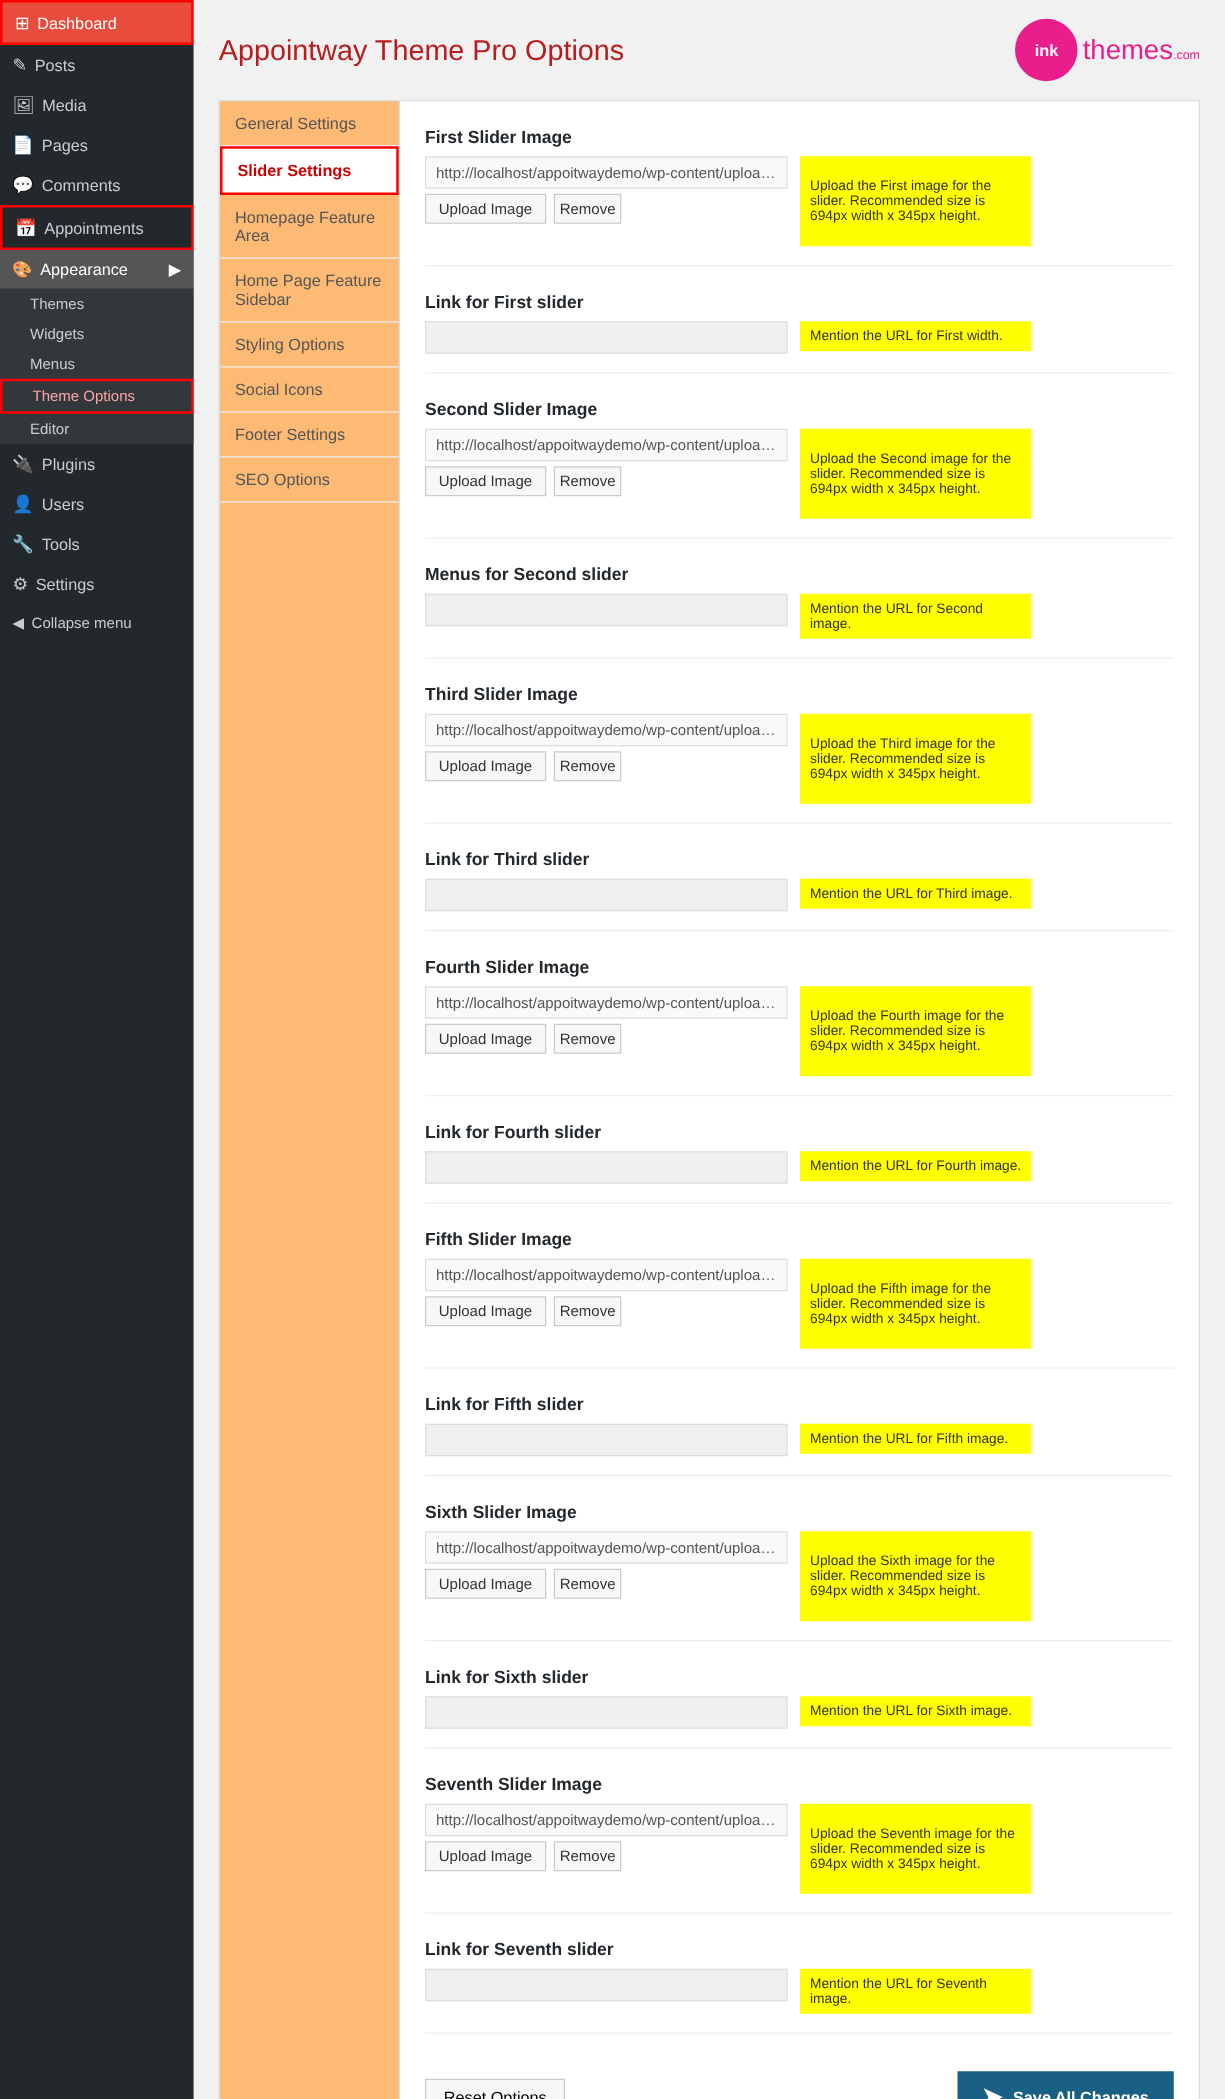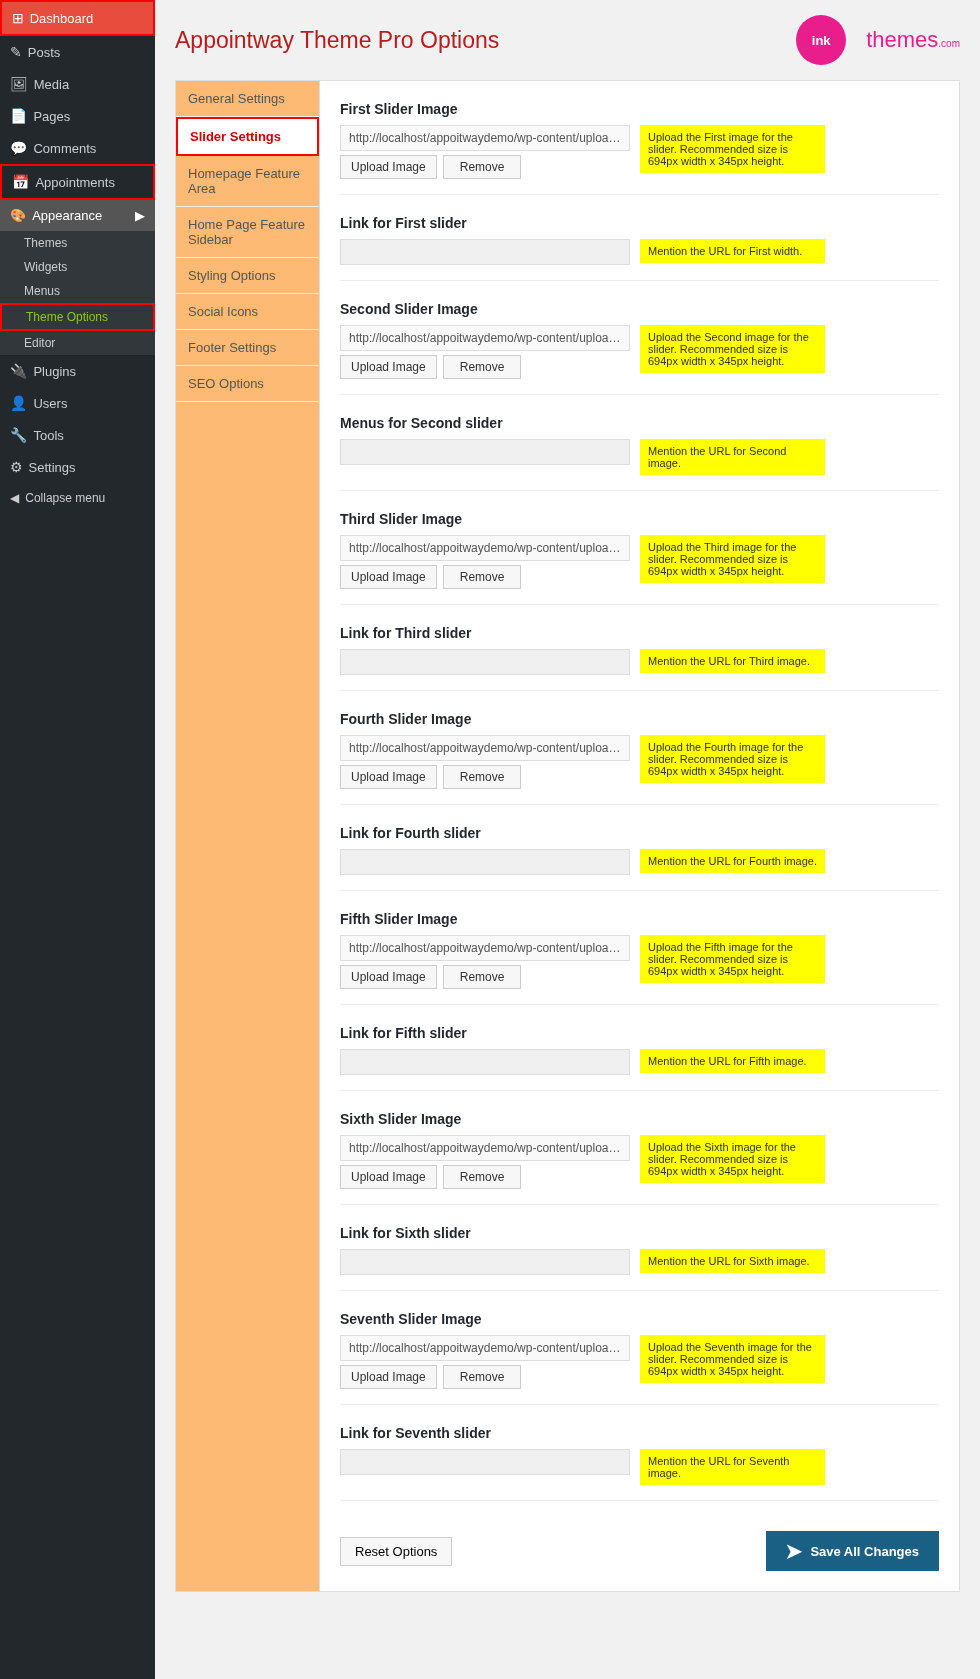--- a/index.html
+++ b/index.html
@@ -65,21 +65,21 @@
       margin-bottom: 15px;
     }
     .page-title { font-size: 23px; font-weight: 400; color: #b91c1c; }
     .logo-area { display: flex; align-items: center; }
     .logo-circle {
       width: 50px; height: 50px; border-radius: 50%;
       background: #e91e8c;
       display: flex; align-items: center; justify-content: center;
       color: #fff; font-size: 13px; font-weight: bold;
     }
-    .logo-text { font-size: 22px; color: #555; margin-left: 20px; }
+    .logo-text { font-size: 22px; color: #555; margin-left: 4px; }
     .logo-text span { color: #e91e8c; }
 
     
     .content-layout { display: flex; gap: 0; }
 
     
     .options-nav {
       width: 145px;
       background: #fdba74;
       border: 1px solid #ddd;
@@ -129,30 +129,30 @@
     }
     .btn-upload {
       padding: 4px 10px;
       background: #f7f7f7;
       border: 1px solid #ccc;
       cursor: pointer;
       font-size: 12px;
       color: #333;
     }
     .btn-remove {
-      padding: 4px 16px;
+      padding: 4px 4px;
       background: #f7f7f7;
       border: 1px solid #ccc;
       cursor: pointer;
       font-size: 12px;
       color: #333;
     }
     .hint-box {
       background: #ff0;
-      padding: 6px 8px;
+      padding: 18px 8px;
       font-size: 11px;
       color: #333;
       width: 185px;
       flex-shrink: 0;
     }
     .hint-box-url {
       background: #ff0;
       padding: 6px 8px;
       font-size: 11px;
       color: #333;
@@ -233,21 +233,21 @@
     <div class="appearance-section">
       <div class="appearance-header" style="background:#555;">
         <span class="icon">🎨</span>
         <span>Appearance</span>
         <span style="margin-left:auto;">▶</span>
       </div>
       <div class="sidebar-submenu">
         <a class="">Themes</a>
         <a class="">Widgets</a>
         <a class="">Menus</a>
-        <a class="highlighted" style="border:2px solid red; color:#84cc16;">Theme Options</a>
+        <a class="highlighted" style="border:2px solid red; color:#fca5a5;">Theme Options</a>
         <a class="">Editor</a>
       </div>
     </div>
 
     <div class="sidebar-item">
       <span class="icon">🔌</span>
       <span>Plugins</span>
     </div>
 
     <div class="sidebar-item">

